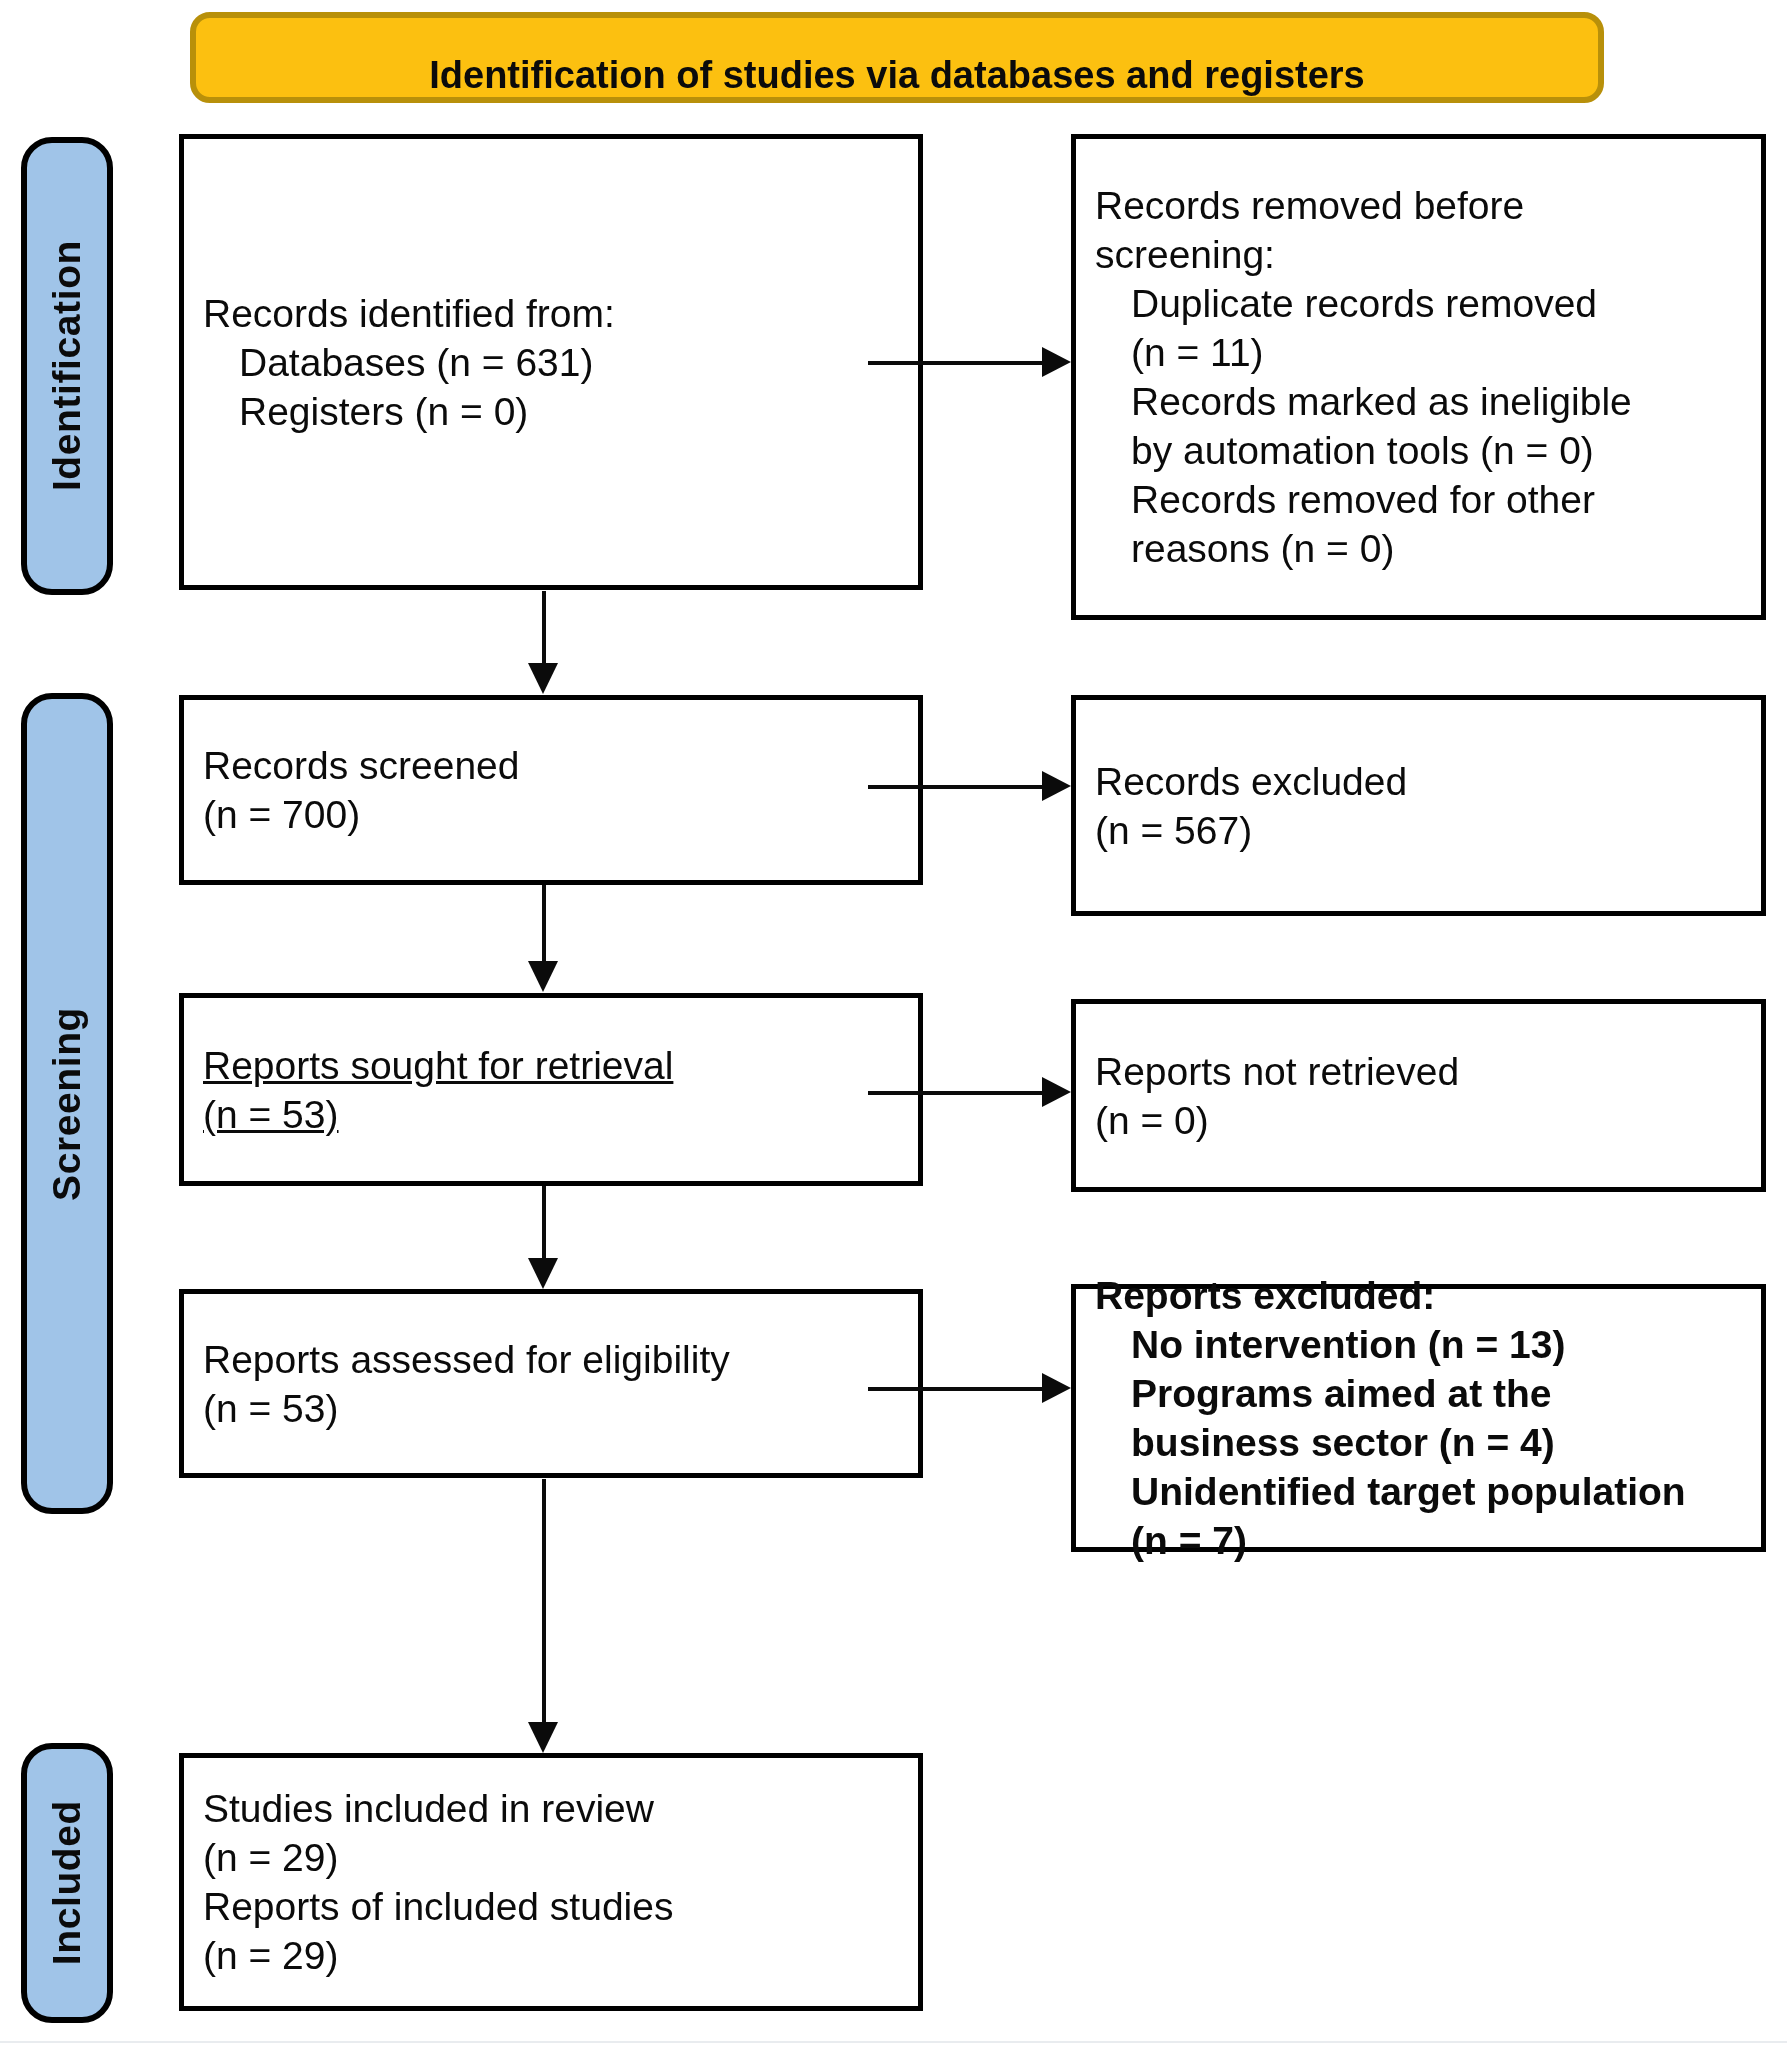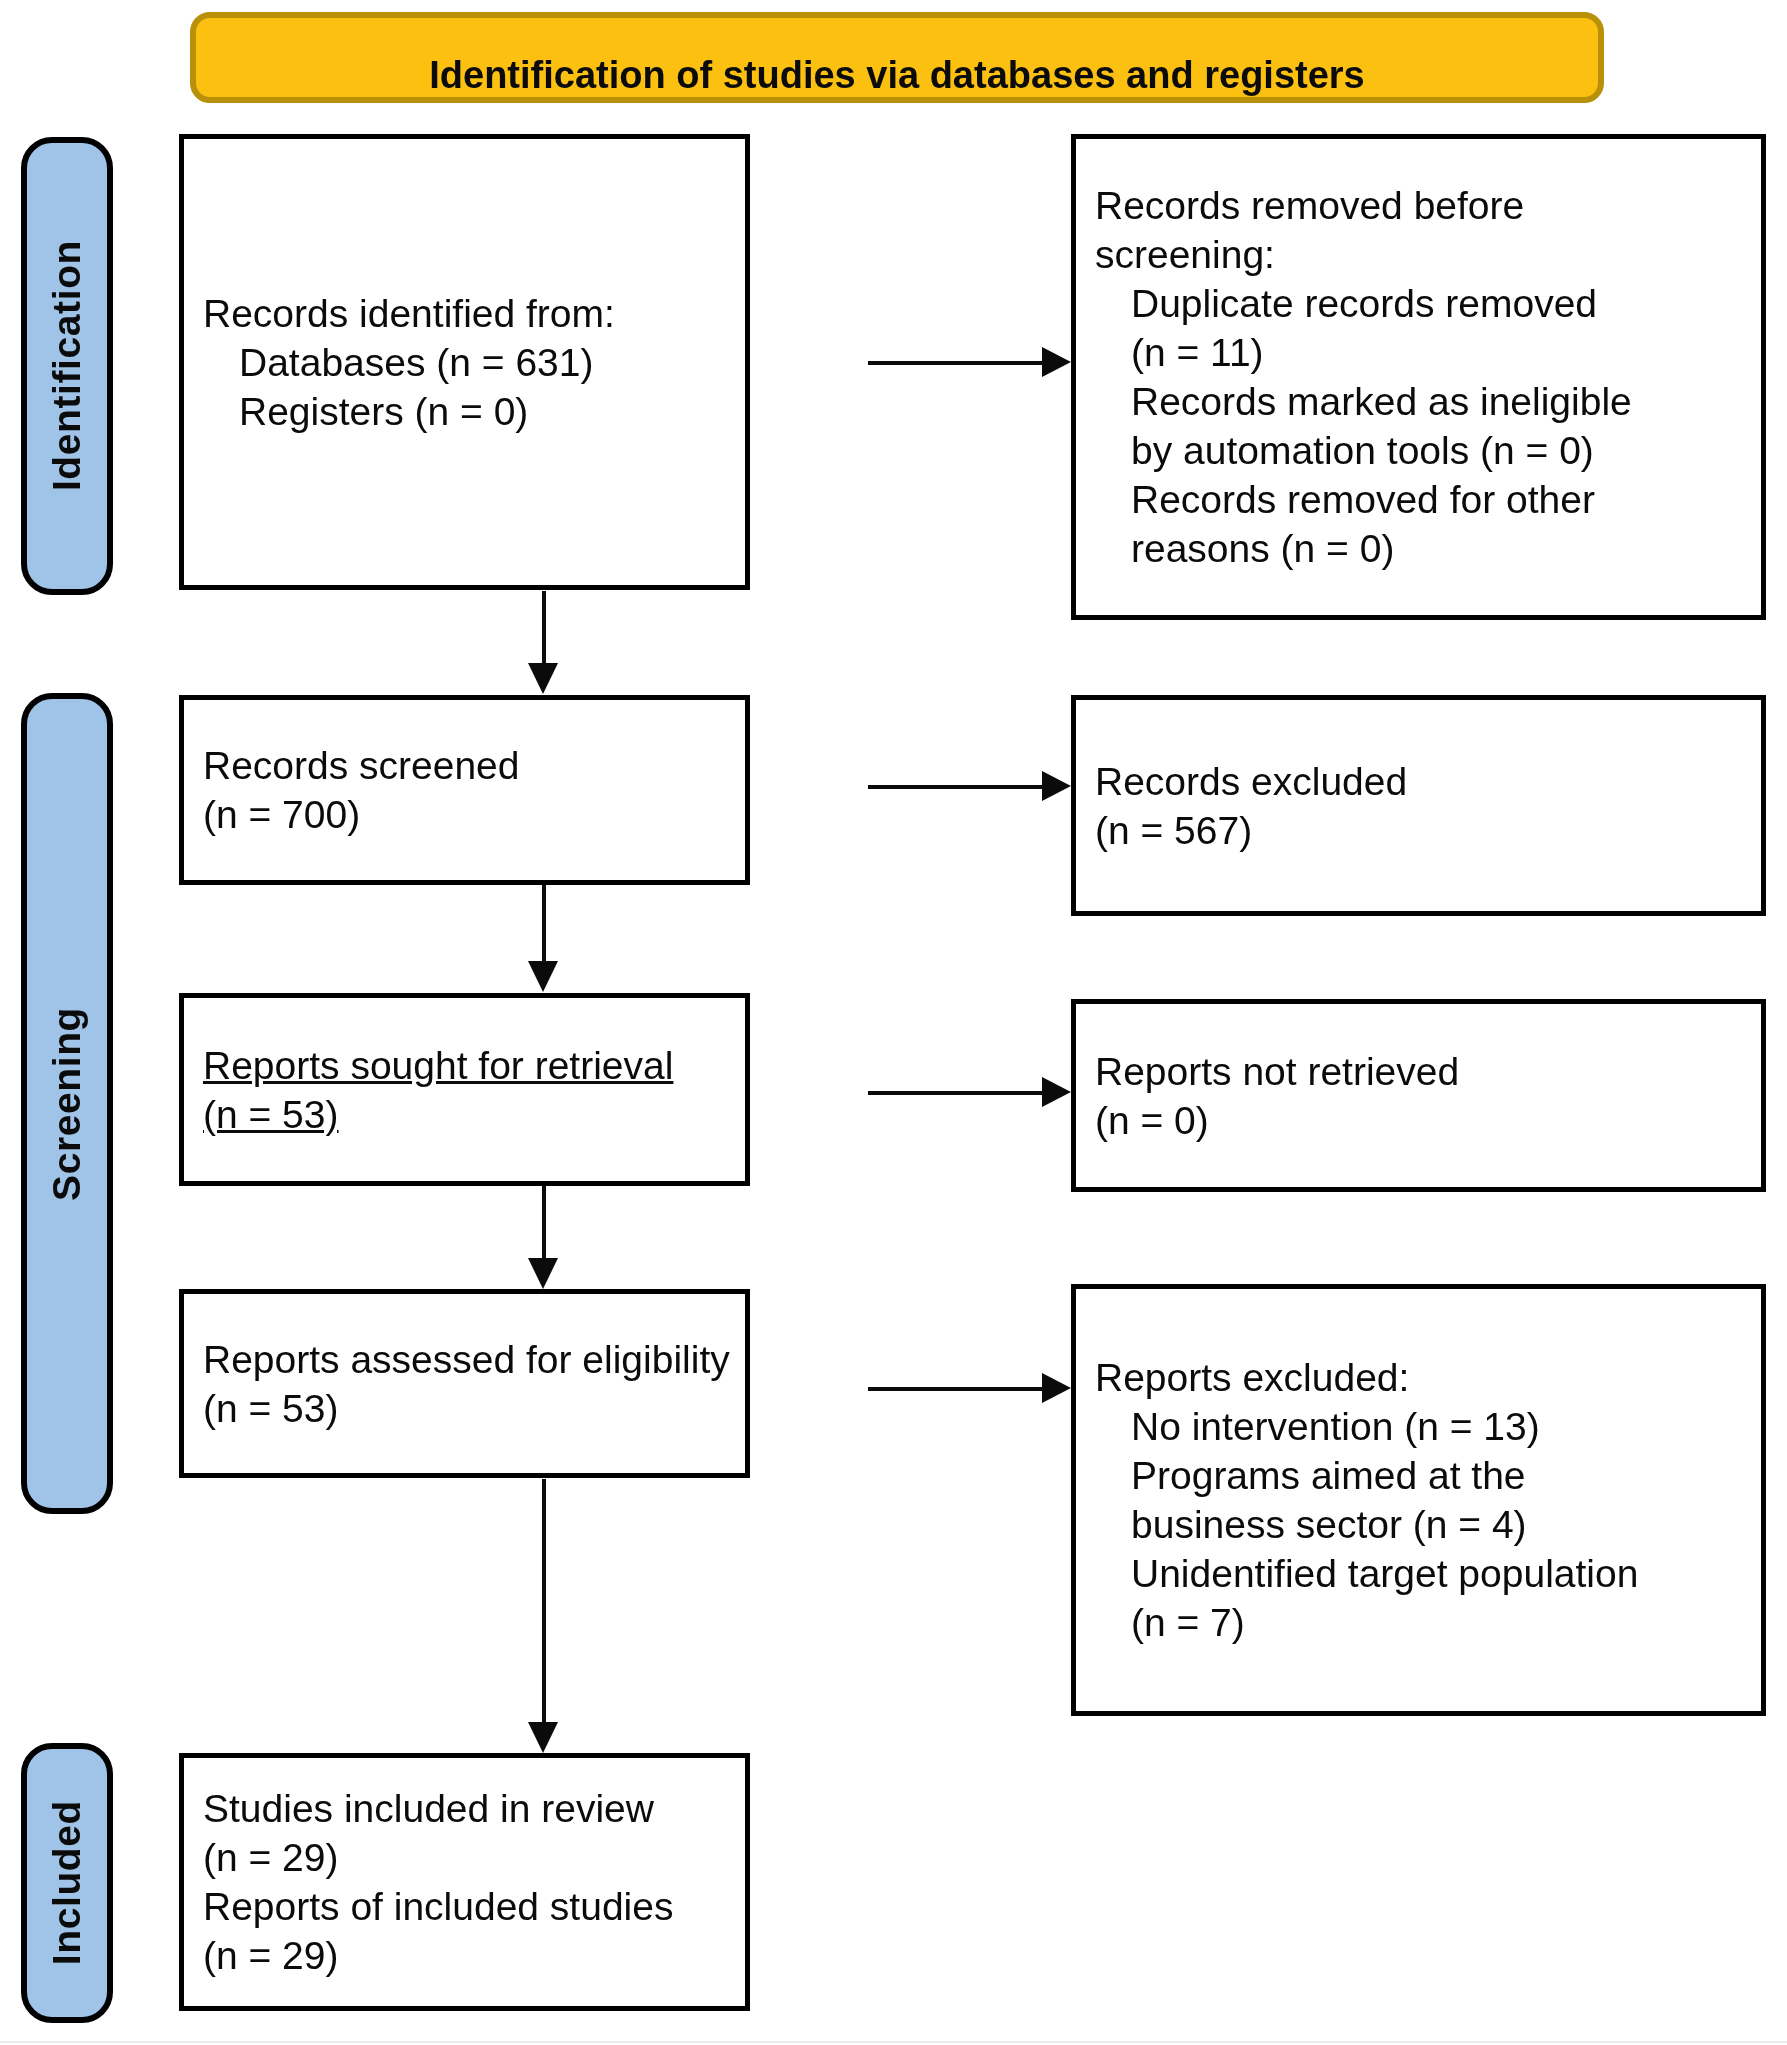--- a/index.html
+++ b/index.html
@@ -34,30 +34,30 @@
   #stage-screening{top:693px;height:821px;}
   #stage-included{top:1743px;height:280px;}
   
   .fbox{
     position:absolute;background:#ffffff;border:5.6px solid #000;
     box-sizing:border-box;
     display:flex;flex-direction:column;justify-content:center;
     font-size:39px;line-height:49px;
     padding-left:19px;padding-right:20px;
   }
-  .col1{left:179px;width:571px;}
+  .col1{left:179px;width:744px;}
   .col2{left:1071px;width:695px;}
   #box-records-identified{top:134px;height:456px;}
   #box-records-removed{top:134px;height:486px;}
   #box-records-screened{top:695px;height:190px;}
   #box-records-excluded{top:695px;height:221px;}
   #box-reports-sought{top:993px;height:193px;text-decoration:underline;}
   #box-reports-not-retrieved{top:999px;height:193px;}
   #box-reports-assessed{top:1289px;height:189px;}
-  #box-reports-excluded{top:1284px;height:432px;}
+  #box-reports-excluded{top:1284px;height:268px;font-weight:bold;}
   #box-studies-included{top:1753px;height:258px;}
   .line{white-space:nowrap;}
   .ind1{margin-left:36px;}
   
   .hline{position:absolute;height:3.9px;background:#0b0b0b;}
   .vline{position:absolute;width:3.9px;background:#0b0b0b;}
   .head-right{
     position:absolute;width:0;height:0;
     border-left:29px solid #0b0b0b;
     border-top:15.7px solid transparent;

